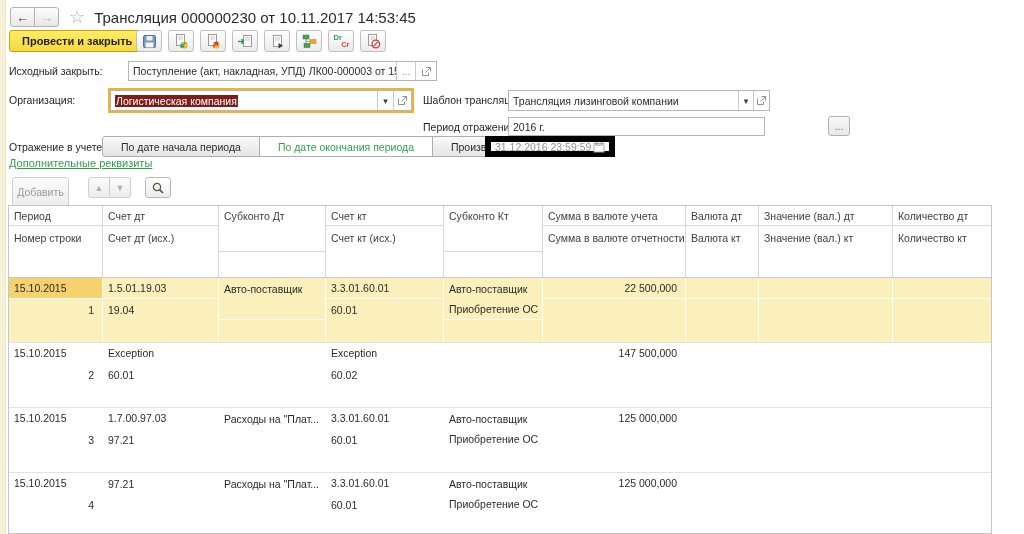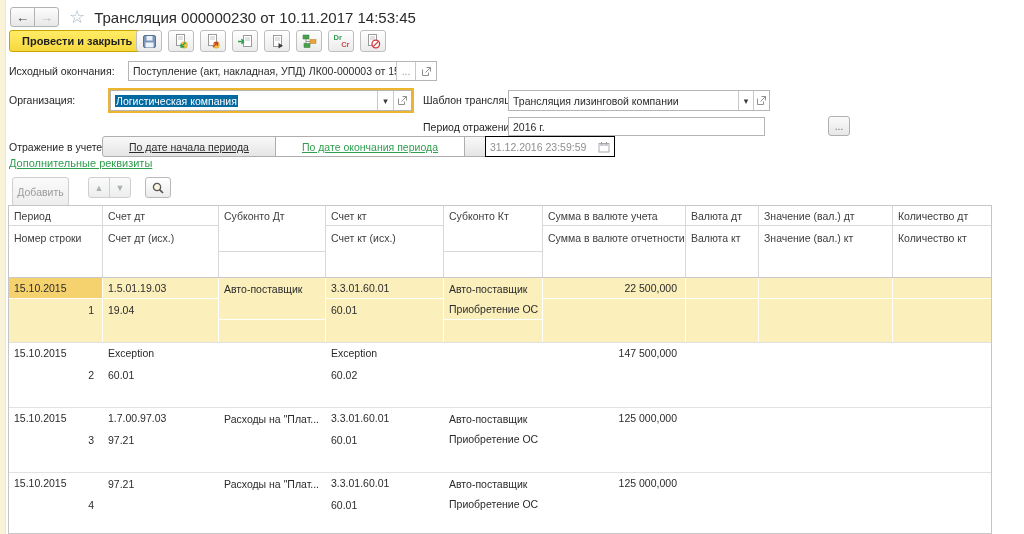--- a/index.html
+++ b/index.html
@@ -32,34 +32,34 @@
 
   
   .flabel { position:absolute; color:#1f1f1f; white-space:nowrap; }
   .fgroup { position:absolute; display:flex; align-items:stretch; border:1px solid #b5b5b5;
     background:#fff; }
   .ftext { padding:0 4px; display:flex; align-items:center; white-space:nowrap; overflow:hidden; flex:1; }
   .fseg { border-left:1px solid #c9c9c9; display:flex; align-items:center; justify-content:center; }
   .dim { color:#9b9b9b; }
   .arrow-glyph { font-size:9px; color:#3a3a3a; }
   .focused { outline:2px solid #edb52e; }
-  .sel { background:#0369a1; color:#fff; padding:0 1px; }
+  .sel { background:#7f1d1d; color:#fff; padding:0 1px; }
   .more-btn { position:absolute; width:22px; height:20px; border:1px solid #b0b0b0; border-radius:3px;
     background:linear-gradient(#fafafa,#e7e7e7); color:#6e6e6e; display:flex; align-items:center;
     justify-content:center; font-size:10px; }
 
   
   .toggle-row { position:absolute; left:102px; top:136px; display:flex; }
-  .tbtn { height:21px; padding:0 26px; border:1px solid #aeaeae; margin-left:-1px;
-    background:linear-gradient(#f9f9f9,#e5e5e5); display:flex; align-items:center; color:#2b2b2b;text-decoration:underline; }
+  .tbtn { height:21px; padding:0 18px; border:1px solid #aeaeae; margin-left:-1px;
+    background:linear-gradient(#f9f9f9,#e5e5e5); display:flex; align-items:center; color:#2b2b2b; }
   .tbtn:first-child { border-radius:3px 0 0 3px; margin-left:0; }
   .tbtn:last-child { border-radius:0 3px 3px 0; }
   .tbtn.active { background:#fff; color:#2f9e4e; }
   .date-field { position:absolute; left:485px; top:136px; width:130px; height:21px;
-    border:1px solid #000000; background:#fff; color:#8f8f8f; display:flex; align-items:center;
+    border:6px solid #000000; background:#fff; color:#8f8f8f; display:flex; align-items:center;
     padding:0 4px; justify-content:space-between; }
 
   .green-link { position:absolute; left:9px; top:157px; color:#2f9e4e; font-size:11px;
     text-decoration:underline; }
 
   
   .add-btn { position:absolute; left:12px; top:177px; width:57px; height:30px;
     border:1px solid #cfcfcf; border-radius:3px; background:linear-gradient(#fbfbfb,#ededed);
     color:#9b9b9b; display:flex; align-items:center; justify-content:center; }
   .updown { position:absolute; left:88px; top:177px; display:flex; }
@@ -175,21 +175,21 @@
       <svg width="15" height="15">
           <rect x="2.5" y="0.5" width="8" height="11" fill="#fff" stroke="#9a9a9a"></rect>
           <line x1="4" y1="3" x2="9" y2="3" stroke="#c4c4c4"></line>
           <line x1="4" y1="5" x2="9" y2="5" stroke="#c4c4c4"></line>
           <circle cx="9.8" cy="10" r="3.8" fill="#fff" stroke="#cf3b3b" stroke-width="1.3"></circle>
           <line x1="7.2" y1="12.6" x2="12.4" y2="7.4" stroke="#cf3b3b" stroke-width="1.3"></line>
         </svg>
     </div>
   </div>
 
-  <div class="flabel" style="left:9px; top:65px;">Исходный окончания:</div>
+  <div class="flabel" style="left:9px; top:65px;">Исходный закрыть:</div>
   <div class="fgroup" style="left:128px; top:61px; width:309px; height:20px;">
     <div class="ftext" style="width:267px; flex:none;">Поступление (акт, накладная, УПД) ЛК00-000003 от 15.10.2(</div>
     <div class="fseg dim" style="width:20px;">...</div>
     <div class="fseg" style="width:22px;">
       <svg width="11" height="11">
           <path d="M1.5 3.5 v6 h6 v-3" fill="none" stroke="#8f8f8f"></path>
           <path d="M5.5 1.5 h4 v4" fill="none" stroke="#8f8f8f"></path>
           <path d="M4.5 6.5 L9.5 1.5" stroke="#8f8f8f"></path>
         </svg>
     </div>

